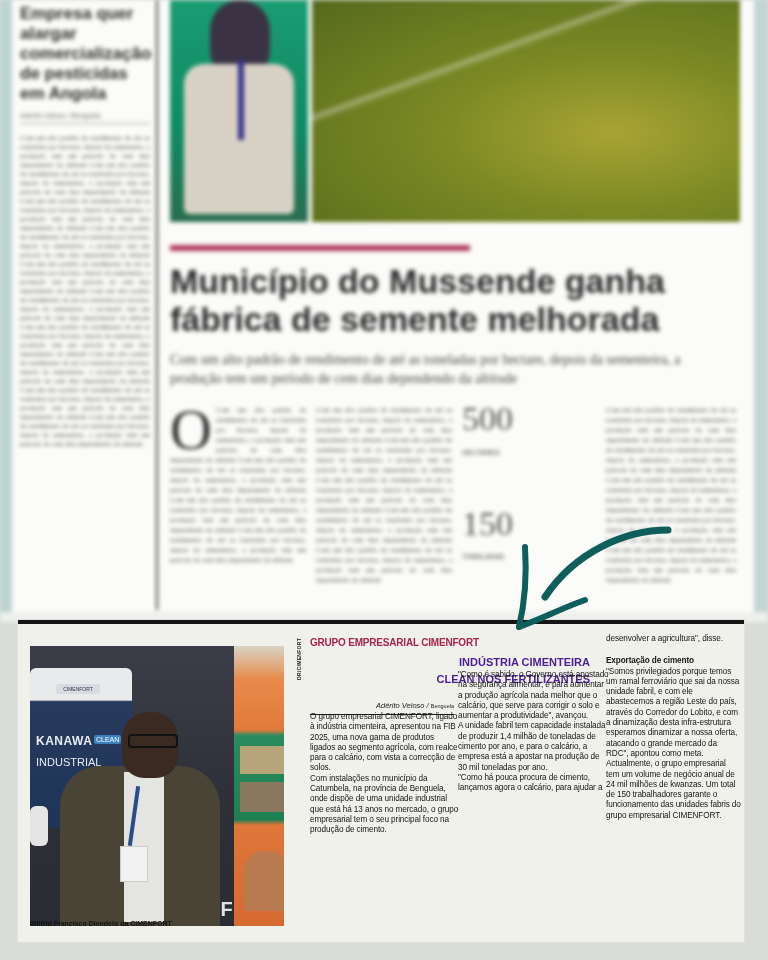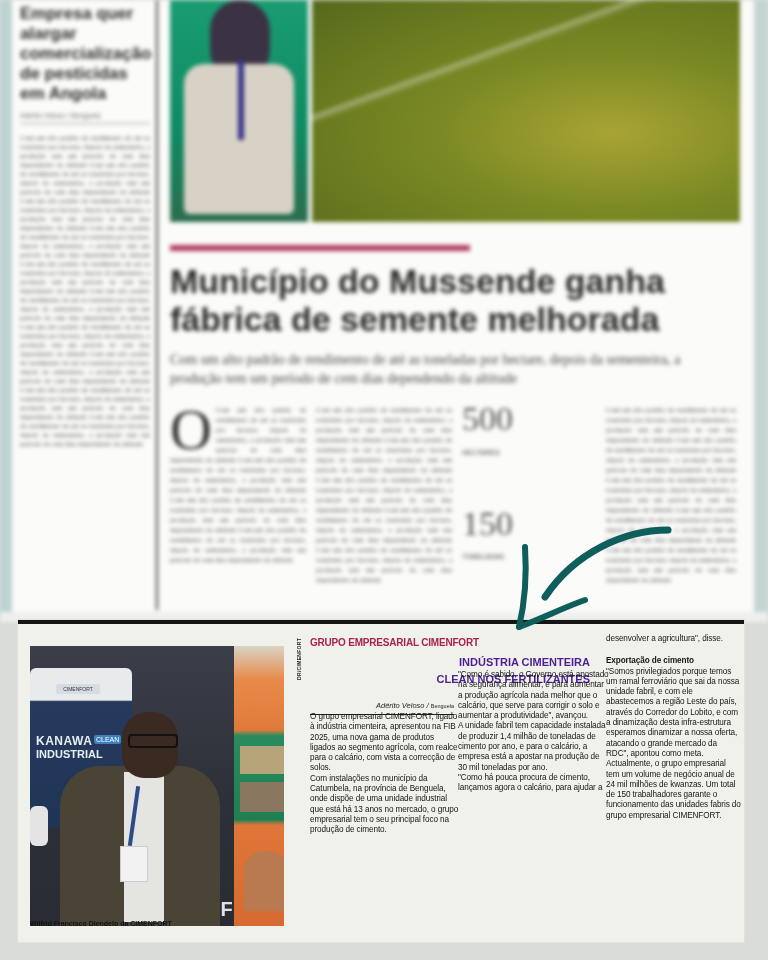--- a/index.html
+++ b/index.html
@@ -61,21 +61,21 @@
       background: linear-gradient(180deg,#3b3d48 0%, #2e3039 55%, #2a2c33 100%);
       overflow:hidden;
       margin-top:10px;
     }
     .banner-kanawa {
       position:absolute; left:0; top:22px; width:102px; height:160px;
       background: linear-gradient(180deg,#e9eaec 0%, #e9eaec 20%, #263a5e 21%, #1e3556 100%);
       border-radius:6px 6px 0 0;
     }
     .banner-kanawa .brand { position:absolute; left:6px; top:66px; color:#e8ecf3; font-weight:bold; font-size:12px; letter-spacing:0.5px; }
-    .banner-kanawa .brand2 { position:absolute; left:6px; top:80px; color:#e8ecf3; font-weight:bold; font-size:11px; }
+    .banner-kanawa .brand2 { position:absolute; left:6px; top:88px; color:#e8ecf3; font-weight:normal; font-size:11px; }
     .banner-kanawa .tag { position:absolute; left:64px; top:67px; background:#3e7fbf; color:#fff; font-size:7px; padding:1px 2px; border-radius:2px; }
     .banner-kanawa .bag { position:absolute; left:26px; top:16px; width:44px; height:10px; background:#d7dbe2; color:#334; font-size:5px; text-align:center; line-height:10px; border-radius:2px; }
     .banner-right {
       position:absolute; left:204px; top:0; width:58px; height:280px;
       background: linear-gradient(180deg,#d9d3c4 0%, #e88a4a 12%, #e07a3a 30%, #2a8c5e 32%, #1e7f52 62%, #e0763a 64%, #d66a30 100%);
     }
     .banner-right .pic1 { position:absolute; left:6px; top:100px; width:44px; height:28px; background:#b7a57a; }
     .banner-right .pic2 { position:absolute; left:6px; top:136px; width:44px; height:30px; background:#8a7760; }
     .banner-right .pic3 { position:absolute; left:10px; top:205px; width:44px; height:60px; background:#b97a4f; border-radius:20px 20px 0 0; }
     .nf { position:absolute; left:176px; top:252px; color:#e0e2e8; font-weight:bold; font-size:20px; }

